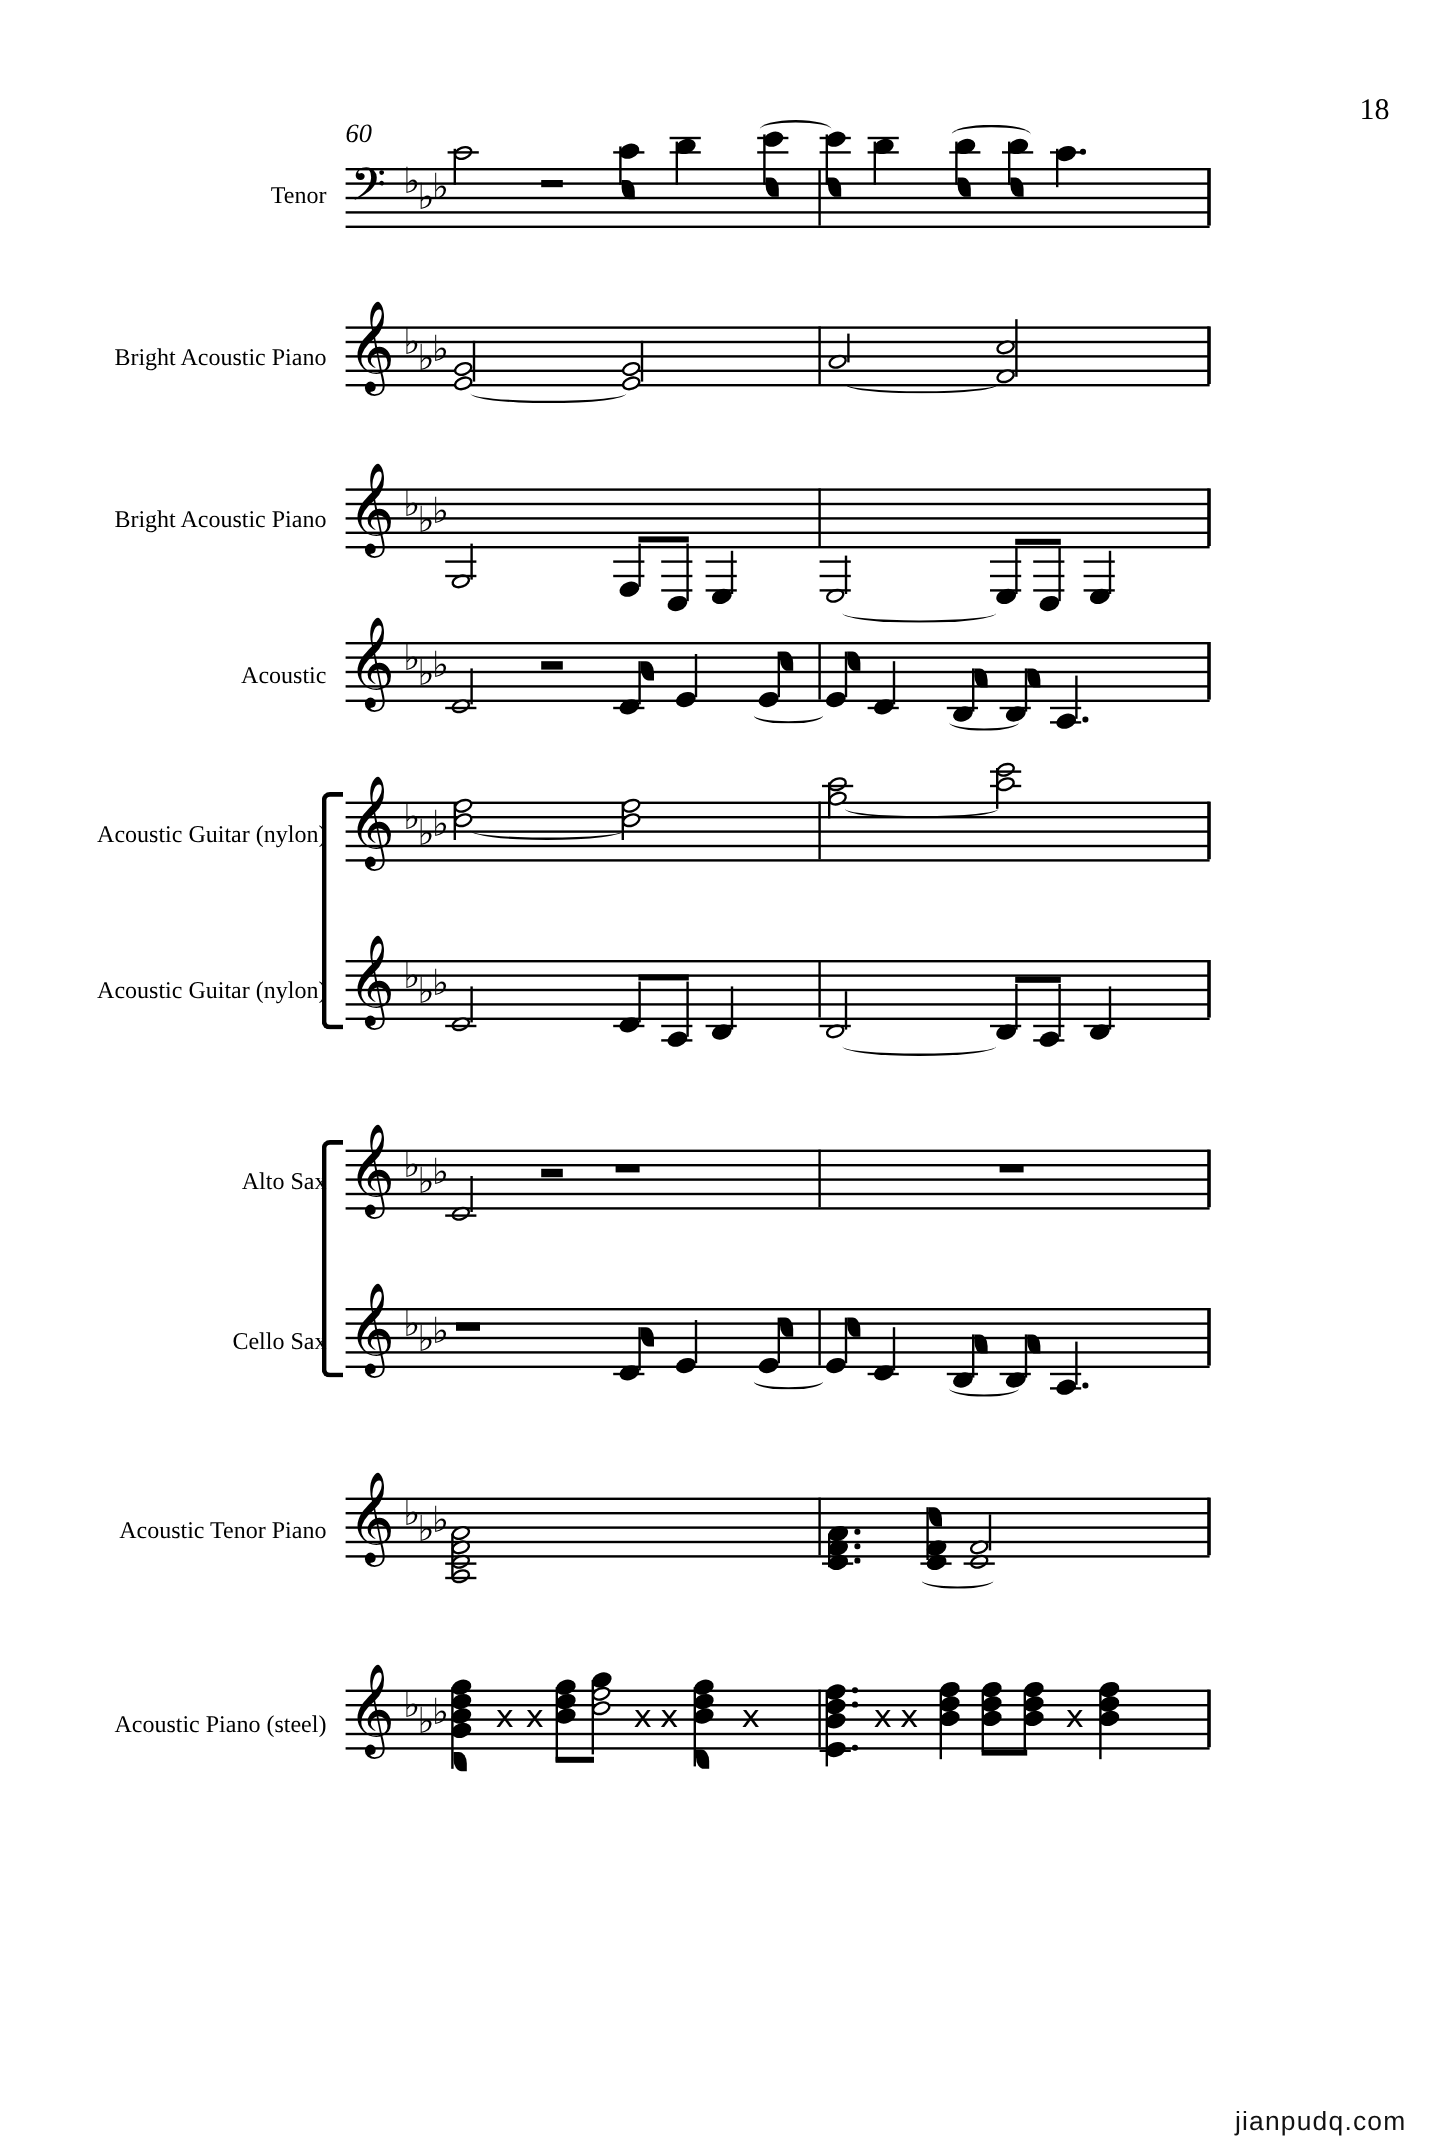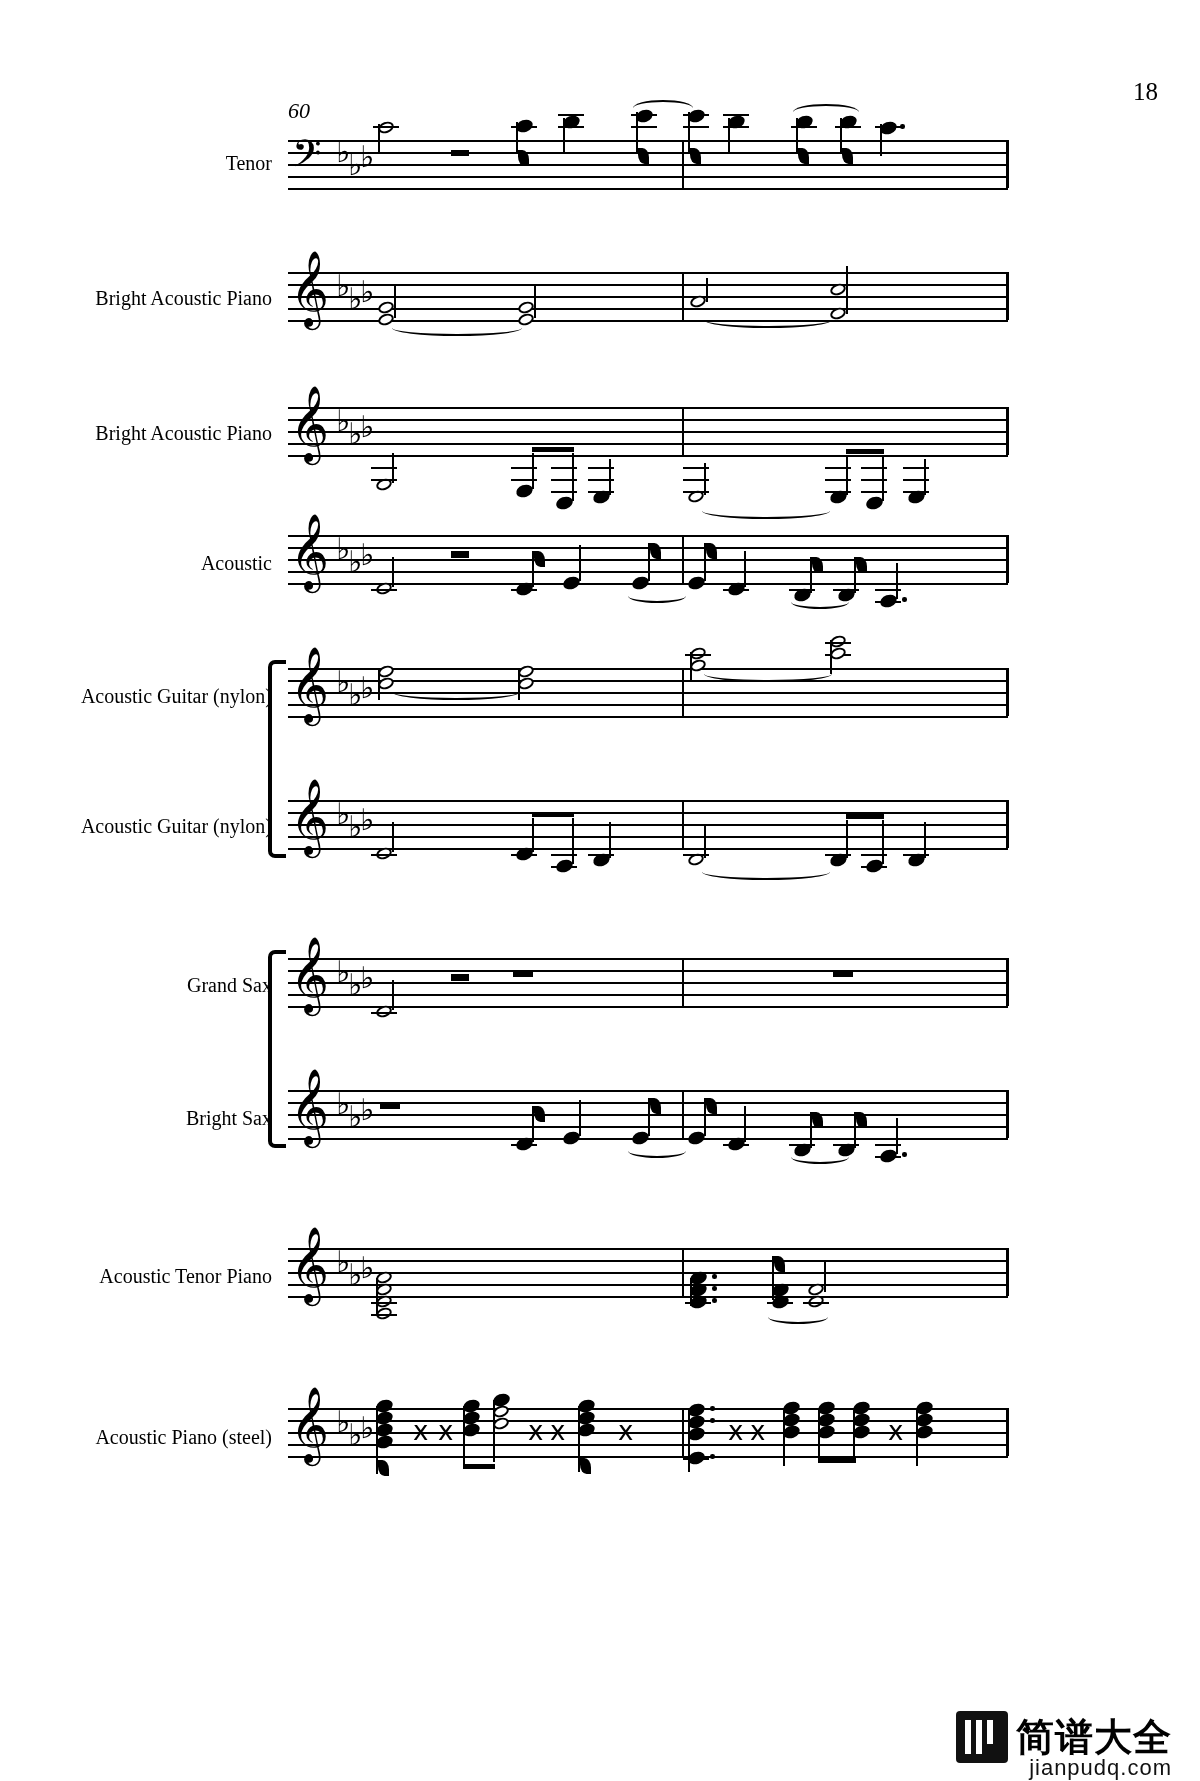--- a/index.html
+++ b/index.html
@@ -394,21 +394,21 @@
       <div class="beam" style="left:558px;top:14px;width:38px"></div>
       <div class="notehead" style="left:620px;top:54px"></div>
       <div class="ledger" style="left:615px;top:54px"></div>
       <div class="stem" style="left:636px;top:22px;height:36px"></div>
 
       <div class="barline end"></div>
     </div>
   </div>
 
   <div class="label-col" style="top:974px;">
-    <span class="inst-label">Grand Sax</span>
+    <span class="inst-label">Alto Sax</span>
   </div>
   <div class="system" style="top:958px;">
     <div class="staff">
       <div class="brace" style="top:-8px;height:190px"></div>
       <div class="line l0"></div>
         <div class="line l1"></div>
         <div class="line l2"></div>
         <div class="line l3"></div>
         <div class="line l4"></div>
       <div class="clef treble">𝄞</div>
@@ -423,21 +423,21 @@
       <div class="restbar" style="left:163px;top:16px;height:7px"></div>
       <div class="restbar" style="left:225px;top:12px;height:7px;width:20px"></div>
       <div class="barline mid"></div>
       <div class="restbar" style="left:545px;top:12px;height:7px;width:20px"></div>
 
       <div class="barline end"></div>
     </div>
   </div>
 
   <div class="label-col" style="top:1107px;">
-    <span class="inst-label">Bright Sax</span>
+    <span class="inst-label">Cello Sax</span>
   </div>
   <div class="system" style="top:1090px;">
     <div class="staff">
       <div class="line l0"></div>
         <div class="line l1"></div>
         <div class="line l2"></div>
         <div class="line l3"></div>
         <div class="line l4"></div>
       <div class="clef treble">𝄞</div>
       <div class="ks" style="left:48px;top:-1px">♭</div>
@@ -610,23 +610,15 @@
 
       <div class="notehead" style="left:628px;top:-6px"></div>
       <div class="notehead" style="left:628px;top:6px"></div>
       <div class="notehead" style="left:628px;top:18px"></div>
       <div class="stem" style="left:628px;top:0px;height:58px"></div>
 
       <div class="barline end"></div>
     </div>
   </div>
 
-  <div class="watermark">
-    <span class="wm-icon">
-        <i></i>
-        <i></i>
-        <i></i>
-      </span>
-    <span class="wm-text">简谱大全</span>
-  </div>
   <div class="wm-sub">jianpudq.com</div>
 
 </div>
 
 </body></html>

